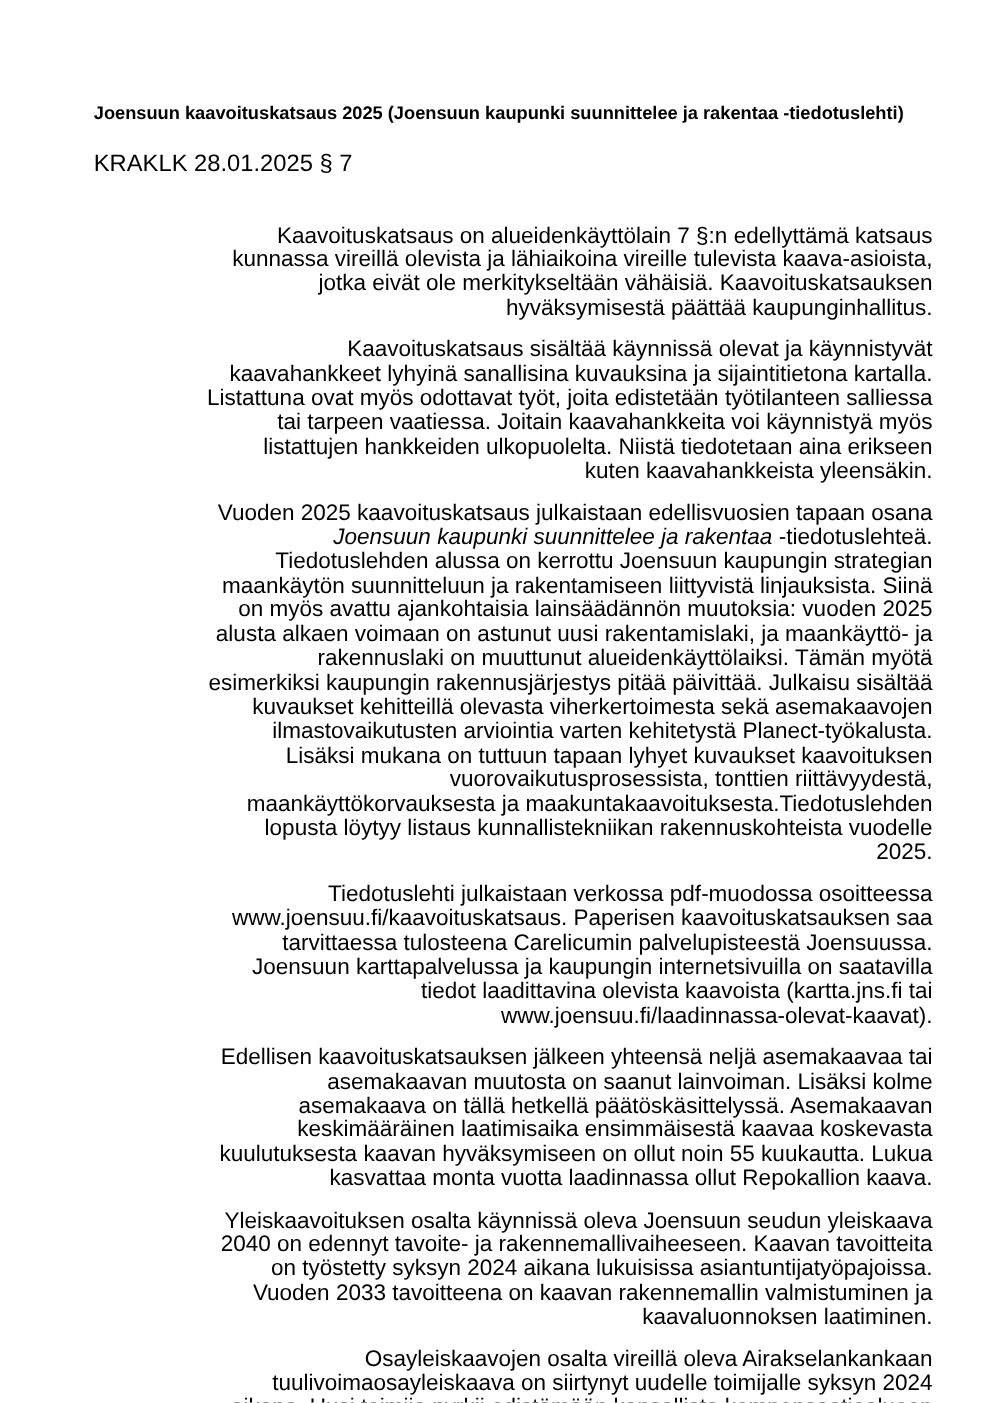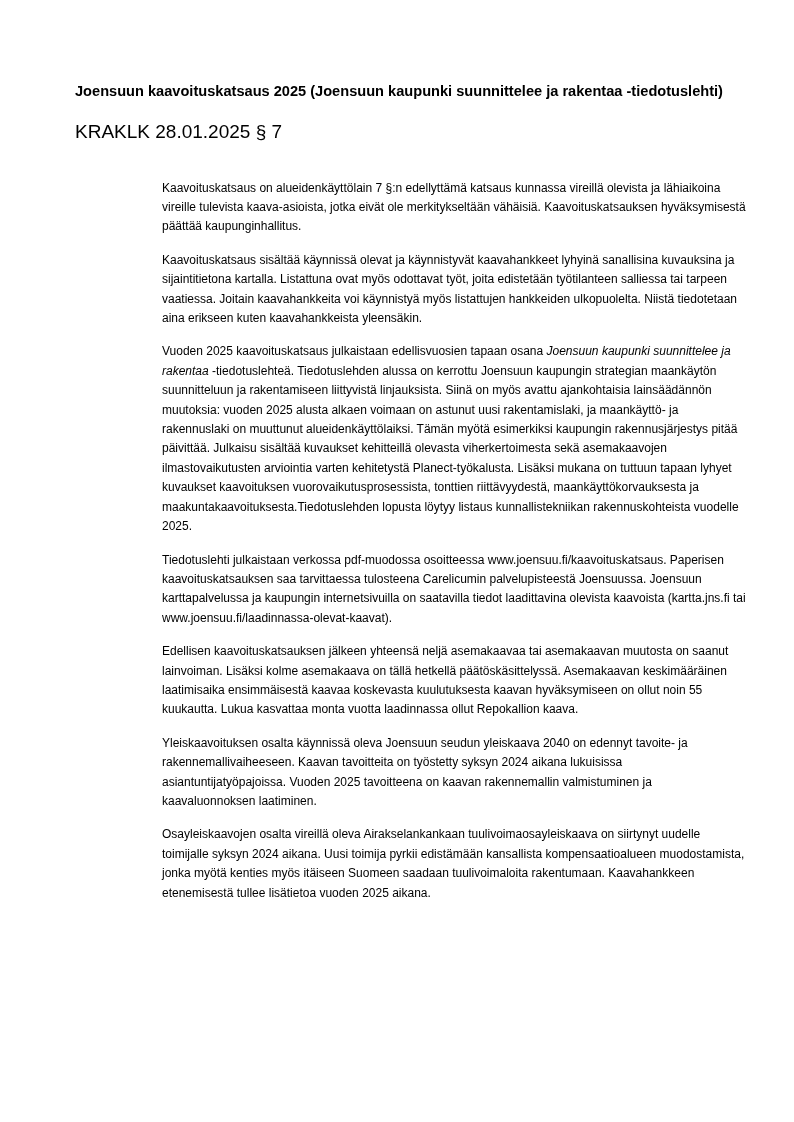--- a/index.html
+++ b/index.html
@@ -32,23 +32,24 @@
     font-size: 19px;
     font-weight: normal;
     line-height: 19.3px;
     margin: 0 0 37px 0;
   }
   .doc-body {
     margin-left: 87px;
     width: 584px;
   }
   .doc-body p {
-    font-size: 12px;
+    font-size: 18px;
     line-height: 19.4px;
     margin: 0 0 14px 0;
+    text-align: right;
   }
   .doc-body em {
     font-style: italic;
   }
 </style>
 </head>
 <body>
 
 <div class="page">
 
@@ -61,19 +62,19 @@
     <p>Kaavoituskatsaus on alueidenkäyttölain 7 §:n edellyttämä katsaus kunnassa vireillä olevista ja lähiaikoina vireille tulevista kaava-asioista, jotka eivät ole merkitykseltään vähäisiä. Kaavoituskatsauksen hyväksymisestä päättää kaupunginhallitus.</p>
 
     <p>Kaavoituskatsaus sisältää käynnissä olevat ja käynnistyvät kaavahankkeet lyhyinä sanallisina kuvauksina ja sijaintitietona kartalla. Listattuna ovat myös odottavat työt, joita edistetään työtilanteen salliessa tai tarpeen vaatiessa. Joitain kaavahankkeita voi käynnistyä myös listattujen hankkeiden ulkopuolelta. Niistä tiedotetaan aina erikseen kuten kaavahankkeista yleensäkin.</p>
 
     <p><span>Vuoden 2025 kaavoituskatsaus julkaistaan edellisvuosien tapaan osana </span><em>Joensuun kaupunki suunnittelee ja rakentaa</em><span> -tiedotuslehteä. Tiedotuslehden alussa on kerrottu Joensuun kaupungin strategian maankäytön suunnitteluun ja rakentamiseen liittyvistä linjauksista. Siinä on myös avattu ajankohtaisia lainsäädännön muutoksia: vuoden 2025 alusta alkaen voimaan on astunut uusi rakentamislaki, ja maankäyttö- ja rakennuslaki on muuttunut alueidenkäyttölaiksi. Tämän myötä esimerkiksi kaupungin rakennusjärjestys pitää päivittää. Julkaisu sisältää kuvaukset kehitteillä olevasta viherkertoimesta sekä asemakaavojen ilmastovaikutusten arviointia varten kehitetystä Planect-työkalusta. Lisäksi mukana on tuttuun tapaan lyhyet kuvaukset kaavoituksen vuorovaikutusprosessista, tonttien riittävyydestä, maankäyttökorvauksesta ja maakuntakaavoituksesta.Tiedotuslehden lopusta löytyy listaus kunnallistekniikan rakennuskohteista vuodelle 2025.</span></p>
 
     <p>Tiedotuslehti julkaistaan verkossa pdf-muodossa osoitteessa www.joensuu.fi/kaavoituskatsaus. Paperisen kaavoituskatsauksen saa tarvittaessa tulosteena Carelicumin palvelupisteestä Joensuussa. Joensuun karttapalvelussa ja kaupungin internetsivuilla on saatavilla tiedot laadittavina olevista kaavoista (kartta.jns.fi tai www.joensuu.fi/laadinnassa-olevat-kaavat).</p>
 
     <p>Edellisen kaavoituskatsauksen jälkeen yhteensä neljä asemakaavaa tai asemakaavan muutosta on saanut lainvoiman. Lisäksi kolme asemakaava on tällä hetkellä päätöskäsittelyssä. Asemakaavan keskimääräinen laatimisaika ensimmäisestä kaavaa koskevasta kuulutuksesta kaavan hyväksymiseen on ollut noin 55 kuukautta. Lukua kasvattaa monta vuotta laadinnassa ollut Repokallion kaava.</p>
 
-    <p>Yleiskaavoituksen osalta käynnissä oleva Joensuun seudun yleiskaava 2040 on edennyt tavoite- ja rakennemallivaiheeseen. Kaavan tavoitteita on työstetty syksyn 2024 aikana lukuisissa asiantuntijatyöpajoissa. Vuoden 2025 tavoitteena on kaavan rakennemallin valmistuminen ja kaavaluonnoksen laatiminen.</p>
+    <p>Yleiskaavoituksen osalta käynnissä oleva Joensuun seudun yleiskaava 2040 on edennyt tavoite- ja rakennemallivaiheeseen. Kaavan tavoitteita on työstetty syksyn 2024 aikana lukuisissa asiantuntijatyöpajoissa. Vuoden 2033 tavoitteena on kaavan rakennemallin valmistuminen ja kaavaluonnoksen laatiminen.</p>
 
     <p>Osayleiskaavojen osalta vireillä oleva Airakselankankaan tuulivoimaosayleiskaava on siirtynyt uudelle toimijalle syksyn 2024 aikana. Uusi toimija pyrkii edistämään kansallista kompensaatioalueen muodostamista, jonka myötä kenties myös itäiseen Suomeen saadaan tuulivoimaloita rakentumaan. Kaavahankkeen etenemisestä tullee lisätietoa vuoden 2025 aikana.</p>
 
   </div>
 
 </div>
 
 </body></html>

